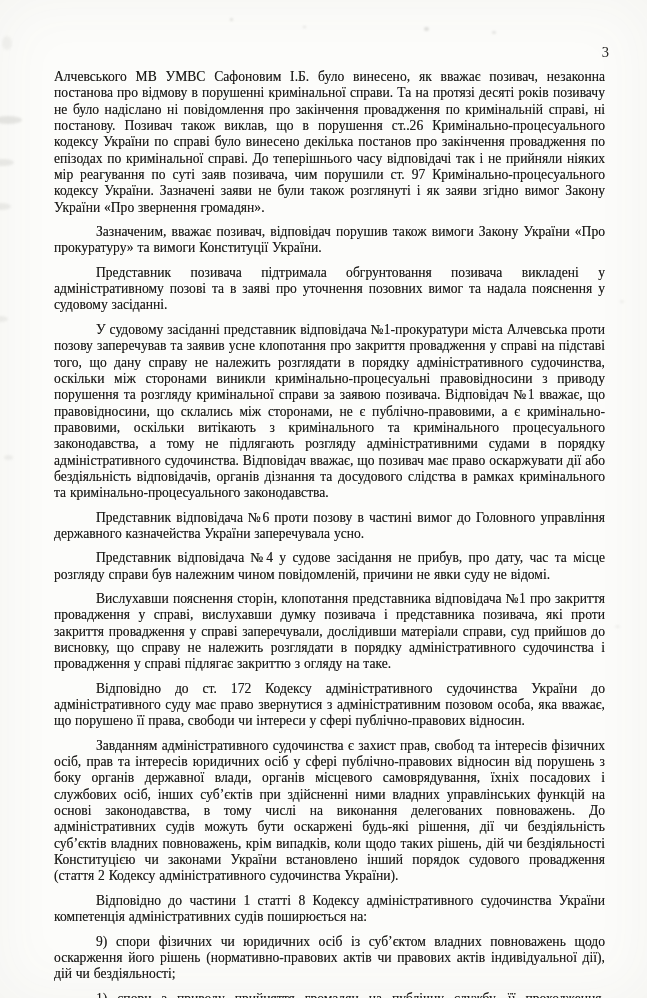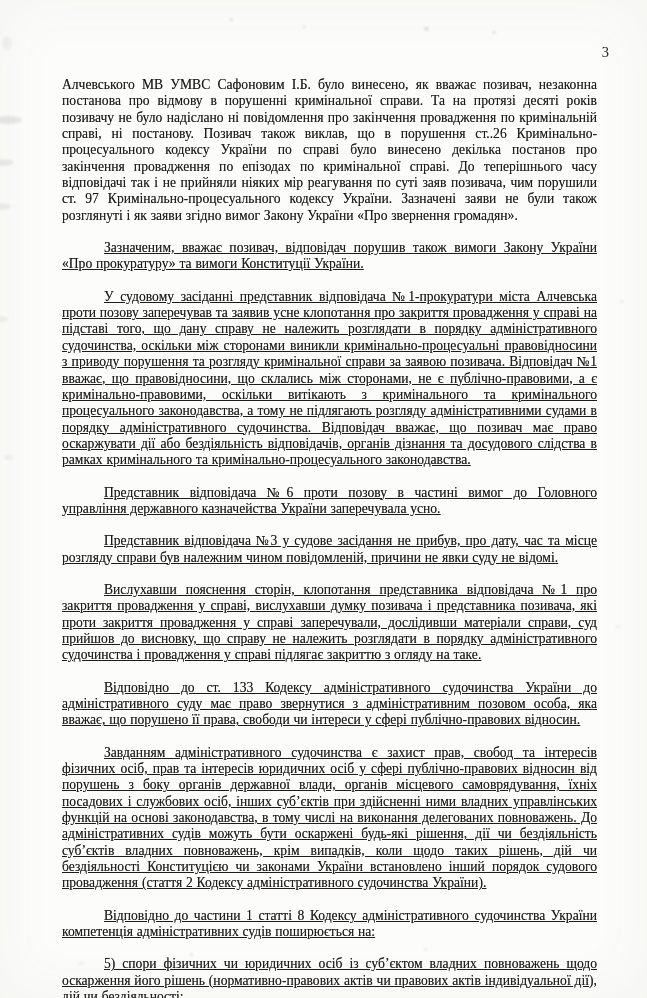--- a/index.html
+++ b/index.html
@@ -26,29 +26,29 @@
     width: 567px;
   }
   .page-number {
     text-align: right;
     font-size: 14.5px;
     line-height: 17px;
     padding-right: 4px;
     margin: 0 0 4px 0;
   }
   p.para {
-    margin: 16px;
+    margin: 8px;
     font-size: 13.6px;
     line-height: 16.35px;
     text-align: justify;
     
     text-shadow: 0 0 0.5px rgba(20, 20, 18, 0.55);
     word-spacing: 0.4px;
   }
-  p.indent { text-indent: 42px; text-decoration: underline; }
+  p.indent { text-indent: 42px; }
 
   
   .noise {
     position: absolute;
     background: #9a9a94;
     border-radius: 50%;
     filter: blur(1px);
     pointer-events: none;
   }
   .n1  { left: -6px;  top: 116px; width: 28px; height: 8px;  opacity: .22; }
@@ -89,33 +89,34 @@
   <div class="noise n15"></div>
 
   <div class="content">
 
     <div class="page-number">3</div>
 
     <p class="para">Алчевського МВ УМВС Сафоновим І.Б. було винесено, як вважає позивач, незаконна постанова про відмову в порушенні кримінальної справи. Та на протязі десяті років позивачу не було надіслано ні повідомлення про закінчення провадження по кримінальній справі, ні постанову. Позивач також виклав, що в порушення ст..26 Кримінально-процесуального кодексу України по справі було винесено декілька постанов про закінчення провадження по епізодах по кримінальної справі. До теперішнього часу відповідачі так і не прийняли ніяких мір реагування по суті заяв позивача, чим порушили ст. 97 Кримінально-процесуального кодексу України. Зазначені заяви не були також розглянуті і як заяви згідно вимог Закону України «Про звернення громадян».</p>
 
     <p class="para indent">Зазначеним, вважає позивач, відповідач порушив також вимоги Закону України «Про прокуратуру» та вимоги Конституції України.</p>
 
+    <p class="para indent">Представник позивача підтримала обгрунтовання позивача викладені у адміністративному позові та в заяві про уточнення позовних вимог та надала пояснення у судовому засіданні.</p>
 
     <p class="para indent">У судовому засіданні представник відповідача №1-прокуратури міста Алчевська проти позову заперечував та заявив усне клопотання про закриття провадження у справі на підставі того, що дану справу не належить розглядати в порядку адміністративного судочинства, оскільки між сторонами виникли кримінально-процесуальні правовідносини з приводу порушення та розгляду кримінальної справи за заявою позивача. Відповідач №1 вважає, що правовідносини, що склались між сторонами, не є публічно-правовими, а є кримінально-правовими, оскільки витікають з кримінального та кримінального процесуального законодавства, а тому не підлягають розгляду адміністративними судами в порядку адміністративного судочинства. Відповідач вважає, що позивач має право оскаржувати дії або бездіяльність відповідачів, органів дізнання та досудового слідства в рамках кримінального та кримінально-процесуального законодавства.</p>
 
     <p class="para indent">Представник відповідача №6 проти позову в частині вимог до Головного управління державного казначейства України заперечувала усно.</p>
 
-    <p class="para indent">Представник відповідача №3 у судове засідання не прибув, про дату, час та місце розгляду справи був належним чином повідомленій, причини не явки суду не відомі.</p>
+    <p class="para indent">Представник відповідача №4 у судове засідання не прибув, про дату, час та місце розгляду справи був належним чином повідомленій, причини не явки суду не відомі.</p>
 
     <p class="para indent">Вислухавши пояснення сторін, клопотання представника відповідача №1 про закриття провадження у справі, вислухавши думку позивача і представника позивача, які проти закриття провадження у справі заперечували, дослідивши матеріали справи, суд прийшов до висновку, що справу не належить розглядати в порядку адміністративного судочинства і провадження у справі підлягає закриттю з огляду на таке.</p>
 
-    <p class="para indent">Відповідно до ст. 133 Кодексу адміністративного судочинства України до адміністративного суду має право звернутися з адміністративним позовом особа, яка вважає, що порушено її права, свободи чи інтереси у сфері публічно-правових відносин.</p>
+    <p class="para indent">Відповідно до ст. 172 Кодексу адміністративного судочинства України до адміністративного суду має право звернутися з адміністративним позовом особа, яка вважає, що порушено її права, свободи чи інтереси у сфері публічно-правових відносин.</p>
 
     <p class="para indent">Завданням адміністративного судочинства є захист прав, свобод та інтересів фізичних осіб, прав та інтересів юридичних осіб у сфері публічно-правових відносин від порушень з боку органів державної влади, органів місцевого самоврядування, їхніх посадових і службових осіб, інших суб’єктів при здійсненні ними владних управлінських функцій на основі законодавства, в тому числі на виконання делегованих повноважень. До адміністративних судів можуть бути оскаржені будь-які рішення, дії чи бездіяльність суб’єктів владних повноважень, крім випадків, коли щодо таких рішень, дій чи бездіяльності Конституцією чи законами України встановлено інший порядок судового провадження (стаття 2 Кодексу адміністративного судочинства України).</p>
 
     <p class="para indent">Відповідно до частини 1 статті 8 Кодексу адміністративного судочинства України компетенція адміністративних судів поширюється на:</p>
 
-    <p class="para indent">5) спори фізичних чи юридичних осіб із суб’єктом владних повноважень щодо оскарження його рішень (нормативно-правових актів чи правових актів індивідуальної дії), дій чи бездіяльності;</p>
+    <p class="para indent">9) спори фізичних чи юридичних осіб із суб’єктом владних повноважень щодо оскарження його рішень (нормативно-правових актів чи правових актів індивідуальної дії), дій чи бездіяльності;</p>
 
     <p class="para indent">1) спори з приводу прийняття громадян на публічну службу, її проходження, звільнення з публічної служби;</p>
 
   </div>
 </div>
 
 </body></html>

